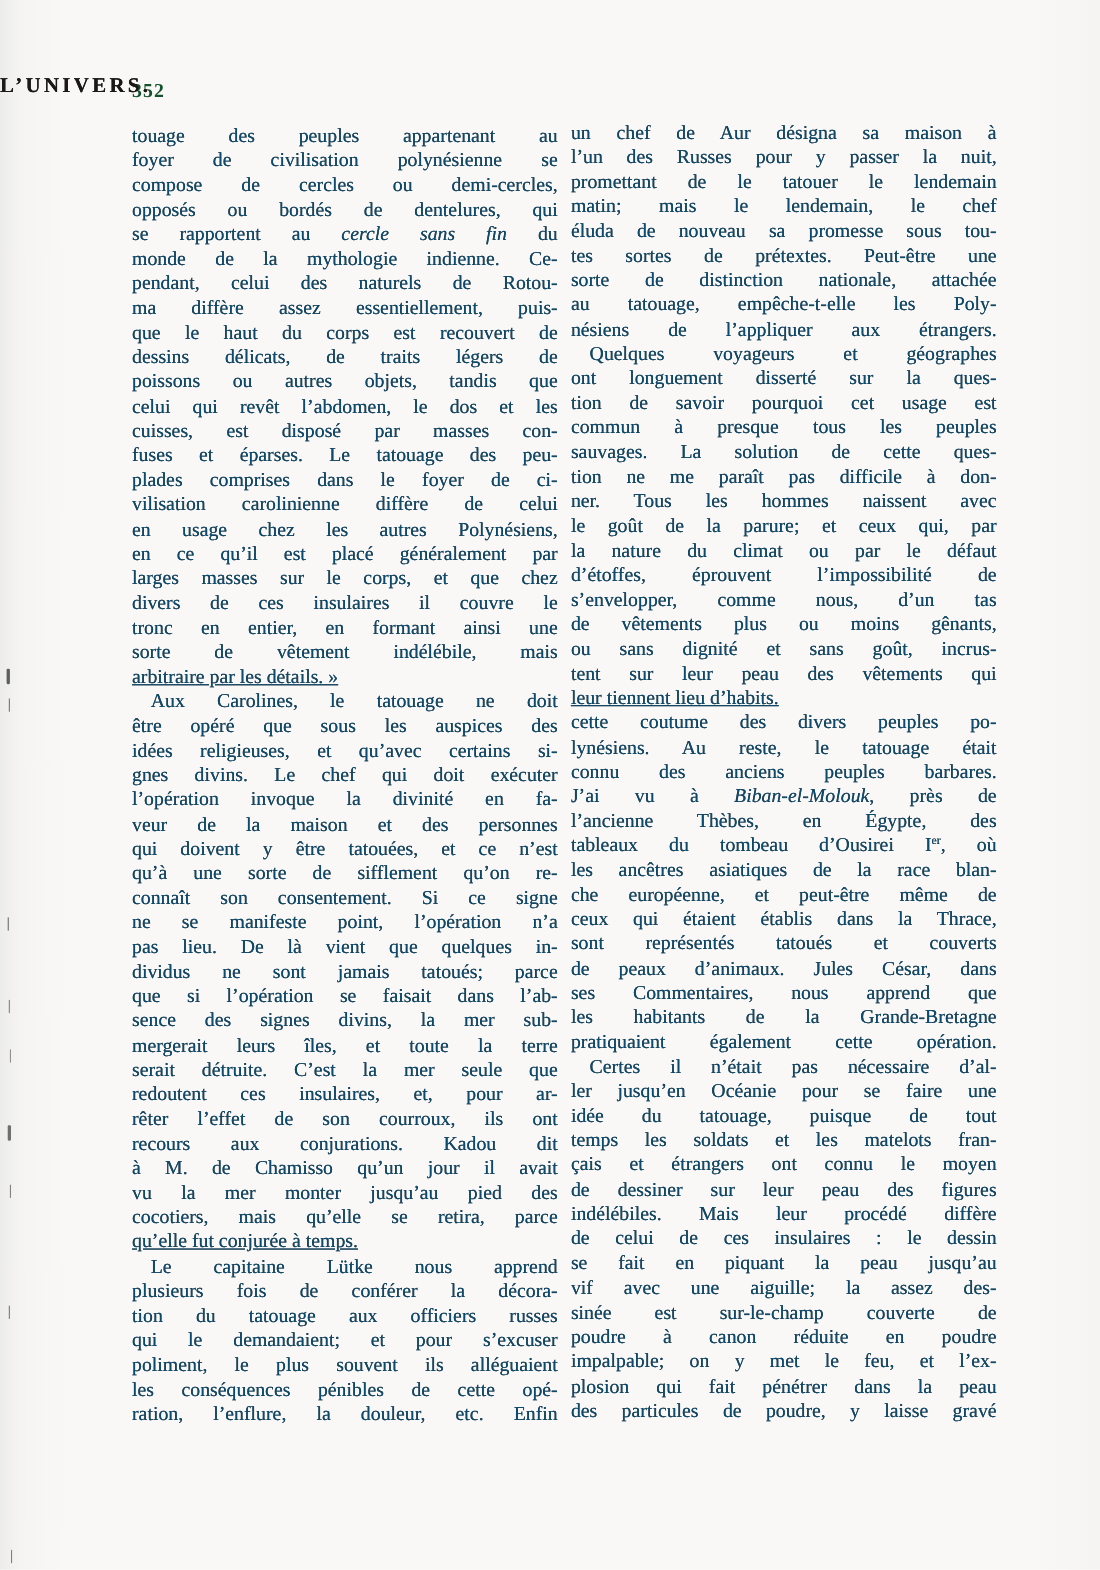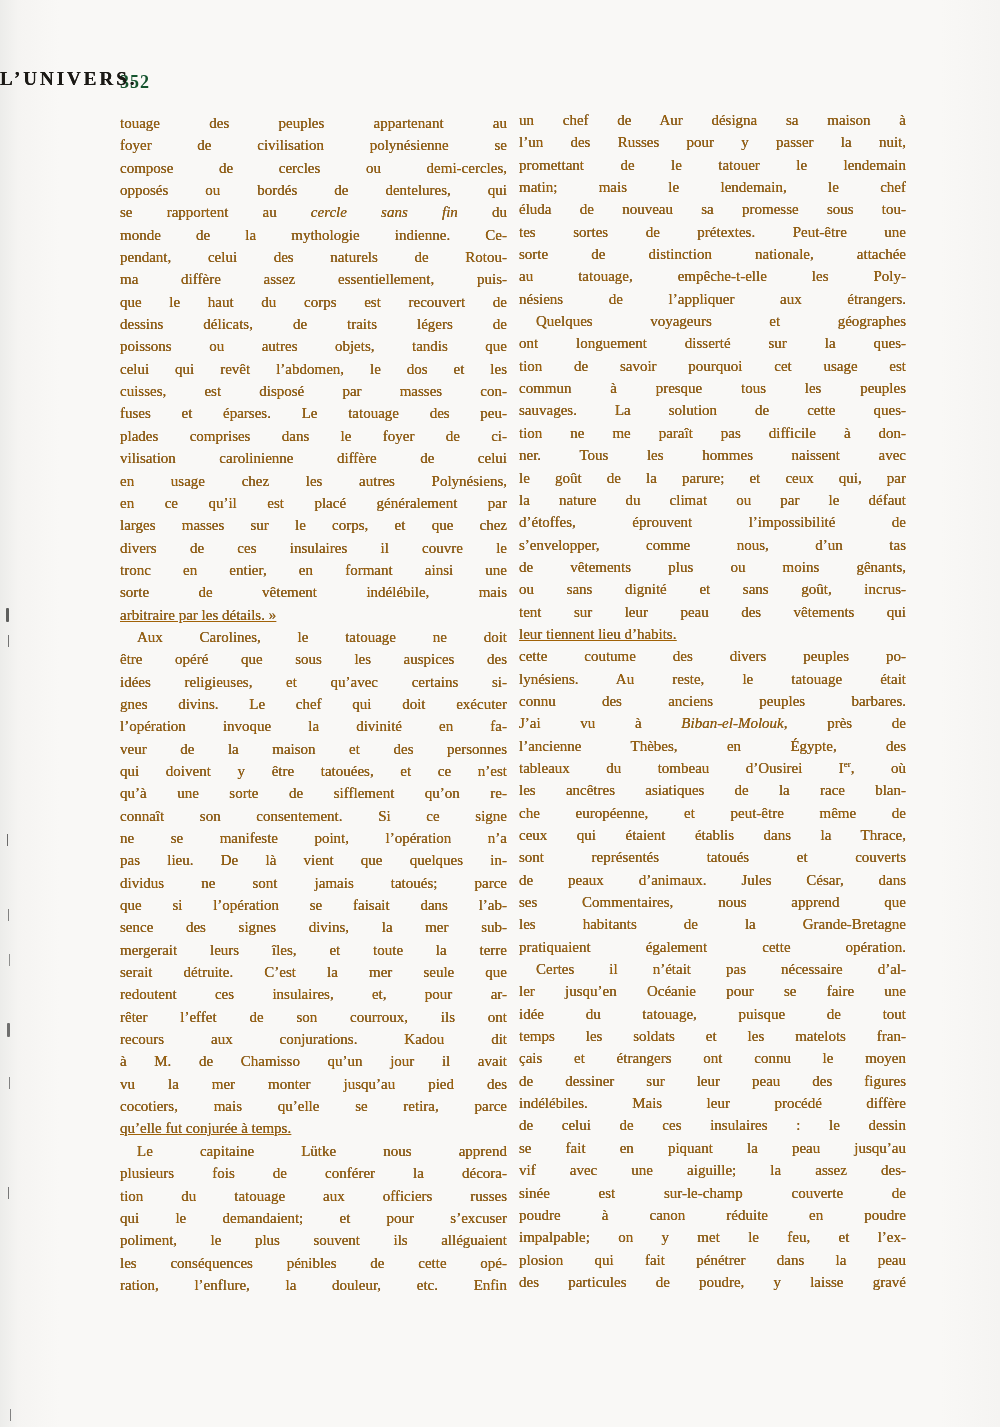--- a/index.html
+++ b/index.html
@@ -46,23 +46,23 @@
   .text-columns {
     position: absolute;
     left: 120px;
     top: 112px;
     width: 786px;
     display: flex;
     gap: 12px;
   }
   .column {
     width: 387px;
-    font-size: 15px;
+    font-size: 18px;
     line-height: 22.35px;
-    color: #a16207;
+    color: #0c4a6e;
     text-shadow: 0 0 0.35px rgba(25, 22, 18, 0.85);
   }
   .column-right { margin-top: -3px; }
   .line {
     text-align: justify;
     text-align-last: justify;
     height: 22.35px;
     overflow: visible;
     white-space: normal;
   }

